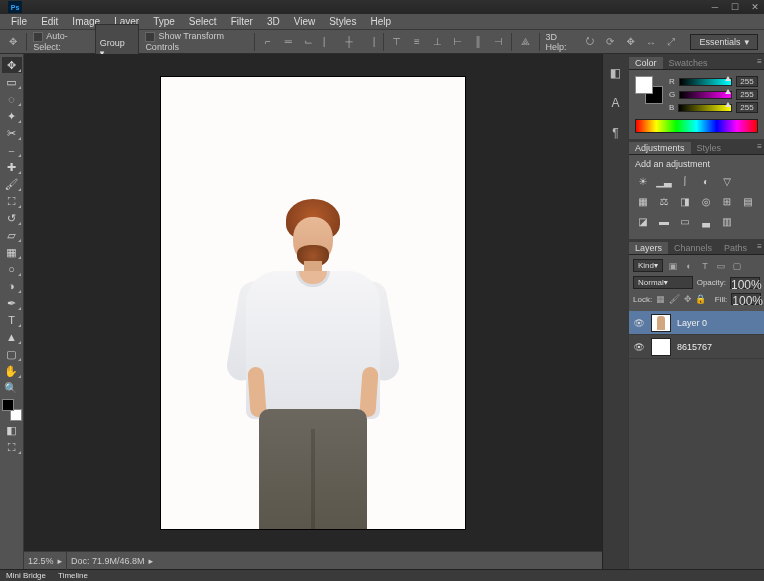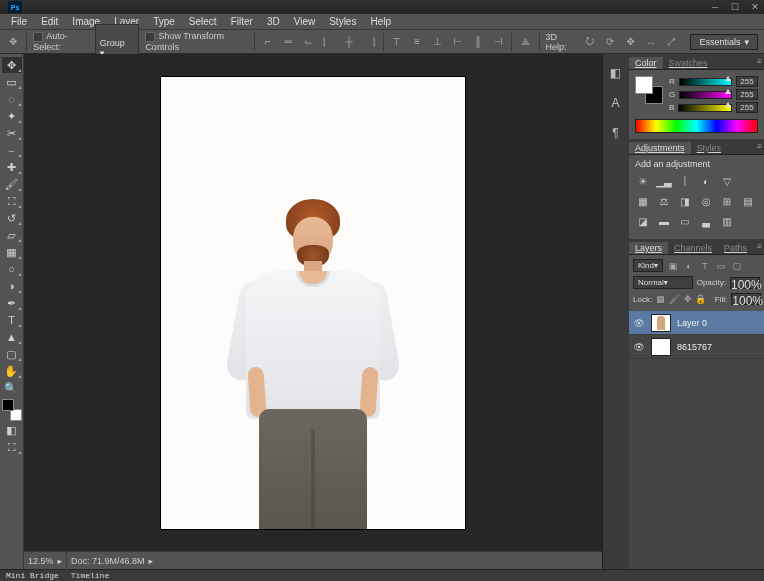--- a/index.html
+++ b/index.html
@@ -29,21 +29,21 @@
   .tabbar { height:22px; background:#3a3a3a; display:flex; align-items:flex-end; border-bottom:1px solid #1a1a1a; padding-left:2px; }
   .doctab { background:#535353; padding:2px 6px; font-size:9px; color:#ddd; border-top-left-radius:3px; border-top-right-radius:3px; display:flex; align-items:center; gap:6px; border:1px solid #222; border-bottom:none; }
   .doctab .close { width:8px; height:8px; display:inline-flex; align-items:center; justify-content:center; font-size:9px; color:#aaa; }
   .canvas-region { flex:1; display:flex; align-items:center; justify-content:center; background:#262626; position:relative; }
   .canvas { background:#fdfcfa; width:304px; height:452px; box-shadow:0 0 0 1px #000; position:relative; overflow:hidden; }
   .statusbar { height:18px; background:#535353; border-top:1px solid #383838; display:flex; align-items:center; font-size:9px; color:#ccc; gap:4px; padding:0 4px; }
   .status-segment { display:flex; align-items:center; gap:4px; }
   .rightpanels { width:136px; background:#535353; border-left:1px solid #383838; display:flex; flex-direction:column; }
   .collapsed-strip { width:26px; background:#3a3a3a; border-left:1px solid #222; display:flex; flex-direction:column; align-items:center; gap:12px; padding-top:10px; }
   .collapsed-icon { width:18px; height:18px; display:flex; align-items:center; justify-content:center; color:#bbb; font-size:12px; }
-  .panel-tabs { height:16px; background:#3a3a3a; display:flex; align-items:flex-end; border-bottom:1px solid #222; position:relative;text-decoration:underline; }
+  .panel-tabs { height:16px; background:#3a3a3a; display:flex; align-items:flex-end; border-bottom:1px solid #222; position:relative; }
   .panel-tab { padding:1px 6px; font-size:9px; color:#888; background:#3a3a3a; }
   .panel-tab.active { background:#535353; color:#ddd; }
   .panel-menu { position:absolute; right:2px; top:3px; font-size:8px; color:#aaa; }
   .color-panel { background:#535353; padding:6px 6px; display:flex; gap:6px; }
   .color-swatch-big { width:28px; height:28px; position:relative; }
   .color-swatch-big .bg { position:absolute; right:0; bottom:0; width:18px; height:18px; background:#000; border:1px solid #888; }
   .color-swatch-big .fg { position:absolute; left:0; top:0; width:18px; height:18px; background:#fff; border:1px solid #888; }
   .rgb-sliders { flex:1; display:flex; flex-direction:column; gap:2px; }
   .rgb-row { display:flex; align-items:center; gap:4px; font-size:8px; }
   .rgb-row .track { flex:1; height:8px; background:linear-gradient(to right,#000,#0ff); position:relative; border:1px solid #222; }
@@ -61,21 +61,21 @@
   .lc-select { background:#3e3e3e; border:1px solid #222; padding:0 4px; font-size:8px; color:#ddd; height:13px; display:flex; align-items:center; }
   .lc-small-icon { width:12px; height:12px; display:flex; align-items:center; justify-content:center; color:#aaa; font-size:9px; }
   .lc-input { width:30px; background:#3e3e3e; border:1px solid #222; text-align:center; font-size:12px; color:#ddd; height:12px; }
   .layers-list { flex:1; background:#454545; overflow:auto; }
   .layer-row { display:flex; align-items:center; height:24px; border-bottom:1px solid #3a3a3a; padding:0 4px; gap:6px; }
   .layer-row.selected { background:#5a7aa3; }
   .eye { width:12px; height:12px; display:flex; align-items:center; justify-content:center; font-size:9px; color:#ddd; }
   .layer-thumb { width:20px; height:18px; background:#fff; border:1px solid #222; display:flex; align-items:center; justify-content:center; overflow:hidden; }
   .layer-name { font-size:9px; color:#eee; }
   .bottombar { height:12px; background:#3a3a3a; display:flex; align-items:center; border-top:1px solid #222; }
-  .bottom-tab { font-size:8px; padding:0 6px; color:#ddd;font-family:Liberation Mono, monospace; }
+  .bottom-tab { font-size:8px; padding:0 6px; color:#ddd; }
   .rightcol { display:flex; }
   .slider-arrow { position:absolute; top:-3px; right:0; width:0; height:0; border-left:3px solid transparent; border-right:3px solid transparent; border-bottom:5px solid #ddd; }
   
   .person { position:absolute; left:50%; bottom:0; transform:translateX(-50%); width:200px; height:330px; }
   .hair { position:absolute; top:0; left:50%; transform:translateX(-50%); width:54px; height:42px; background:radial-gradient(circle at 50% 45%,#b35a2a,#7a3b1a); border-radius:50% 50% 40% 40%; }
   .face { position:absolute; top:18px; left:50%; transform:translateX(-50%); width:40px; height:48px; background:linear-gradient(#e8b996,#d9a47e); border-radius:45% 45% 50% 50%; }
   .beard { position:absolute; top:46px; left:50%; transform:translateX(-50%); width:32px; height:22px; background:radial-gradient(circle,#a15429,#6b3618); border-radius:40% 40% 50% 50%; }
   .neck { position:absolute; top:62px; left:50%; transform:translateX(-50%); width:18px; height:14px; background:#d9a782; }
   .tshirt { position:absolute; top:72px; left:50%; transform:translateX(-50%); width:134px; height:148px; background:linear-gradient(180deg,#f5f5f7,#e1e3e8); border-radius:32px 32px 8px 8px; }
   .collar { position:absolute; top:72px; left:50%; transform:translateX(-50%); width:34px; height:16px; border:3px solid #dcdde1; border-top:none; border-radius:0 0 20px 20px; background:#e8b996; }

